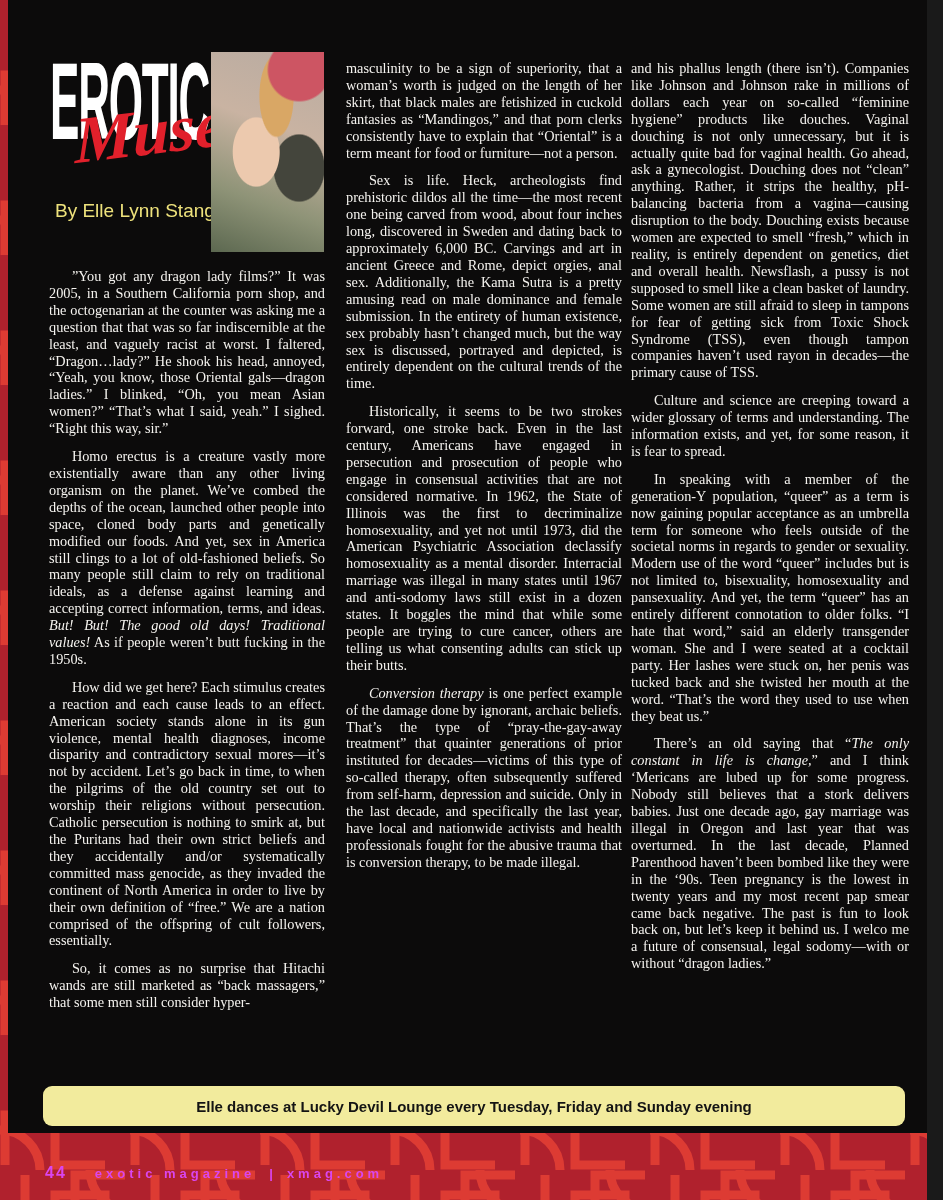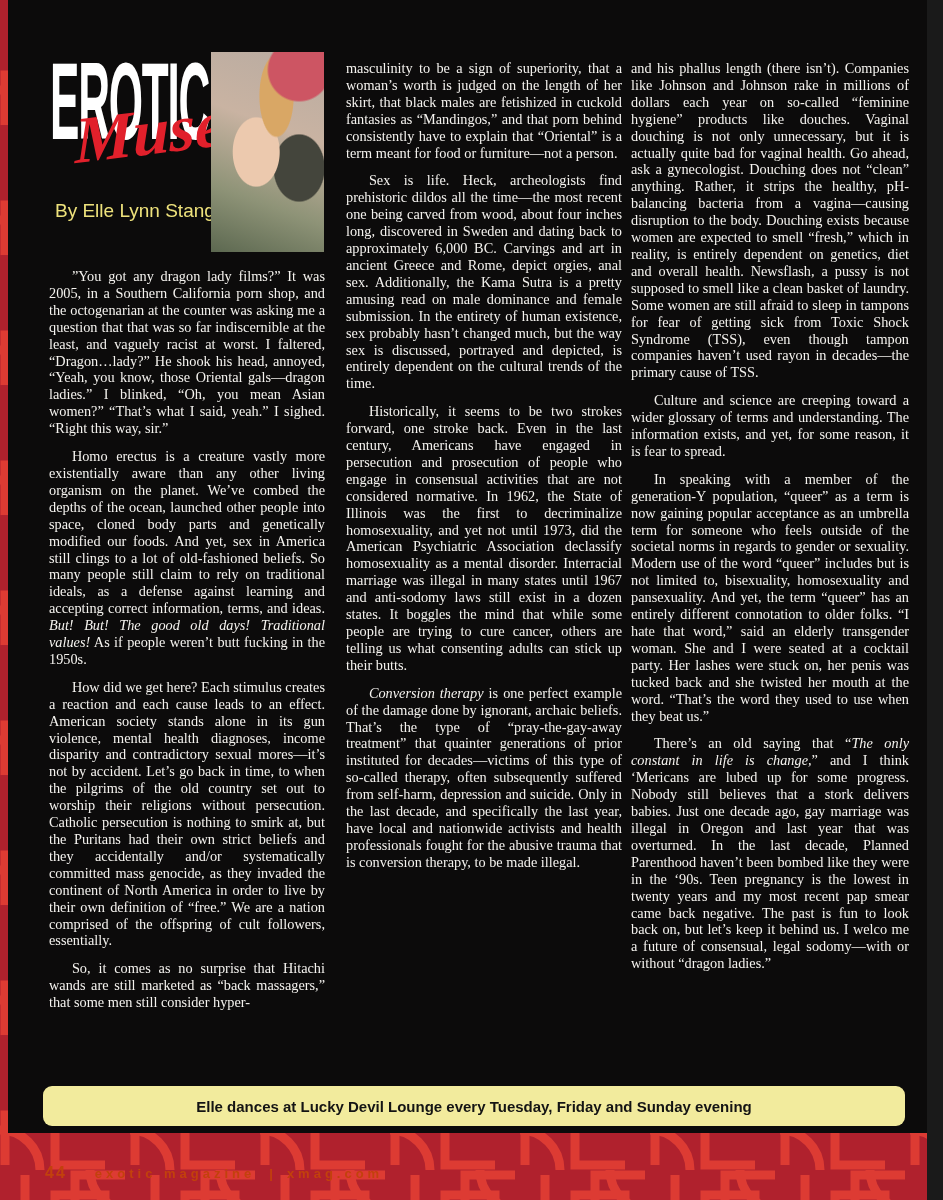--- a/index.html
+++ b/index.html
@@ -32,21 +32,21 @@
   .col p{margin:0 0 11px 0;text-indent:1.6em;}
   .col p.cont{text-indent:0;}
   .col1{left:49px;top:268px;}
   .col2{left:346px;top:60px;}
   .col3{left:631px;top:60px;width:278px;}
 
   
   .banner{position:absolute;left:43px;top:1086px;width:862px;height:40px;
     background:#f2eb9d;display:flex;align-items:center;justify-content:center;
     font-family:"Liberation Sans",sans-serif;font-weight:700;font-size:15px;color:#141414;border-radius:9px;}
-  .footer{position:absolute;left:45px;top:1164px;color:#c2410c;
+  .footer{position:absolute;left:45px;top:1164px;color:#d946ef;
     font-family:"Liberation Sans",sans-serif;font-weight:700;white-space:nowrap;}
   .footer .num{font-size:16px;letter-spacing:2px;margin-right:28px;}
   .footer .mag,.footer .site{font-size:13px;letter-spacing:4px;}
   .footer .sep{margin:0 14px;font-size:13px;}
 </style>
 </head>
 <body>
 
 <div class="page">
 
@@ -72,21 +72,21 @@
   <div class="byline">By Elle Lynn Stanger</div>
   <div class="photo"></div>
 
   <div class="col col1">
       <p>”You got any dragon lady films?” It was 2005, in a Southern California porn shop, and the octogenarian at the counter was asking me a question that that was so far indiscernible at the least, and vaguely racist at worst. I faltered, “Dragon…lady?” He shook his head, annoyed, “Yeah, you know, those Oriental gals—dragon ladies.” I blinked, “Oh, you mean Asian women?” “That’s what I said, yeah.” I sighed. “Right this way, sir.”</p>
       <p>Homo erectus is a creature vastly more existentially aware than any other living organism on the planet. We’ve combed the depths of the ocean, launched other people into space, cloned body parts and genetically modified our foods. And yet, sex in America still clings to a lot of old-fashioned beliefs. So many people still claim to rely on traditional ideals, as a defense against learning and accepting correct information, terms, and ideas. <i>But! But! The good old days! Traditional values!</i> As if people weren’t butt fucking in the 1950s.</p>
       <p>How did we get here?  Each stimulus creates a reaction and each cause leads to an effect. American society stands alone in its gun violence, mental health diagnoses, income disparity and contradictory sexual mores—it’s not by accident. Let’s go back in time, to when the pilgrims of the old country set out to worship their religions without persecution. Catholic persecution is nothing to smirk at, but the Puritans had their own strict beliefs and they accidentally and/or systematically committed mass genocide, as they invaded the continent of North America in order to live by their own definition of “free.” We are a nation comprised of the offspring of cult followers, essentially.</p>
       <p>So, it comes as no surprise that Hitachi wands are still marketed as “back massagers,” that some men still consider hyper-</p>
     </div>
   <div class="col col2">
-      <p class="cont">masculinity to be a sign of superiority, that a woman’s worth is judged on the length of her skirt, that black males are fetishized in cuckold fantasies as “Mandingos,” and that porn behind consistently have to explain that “Oriental” is a term meant for food or furniture—not a person.</p>
+      <p class="cont">masculinity to be a sign of superiority, that a woman’s worth is judged on the length of her skirt, that black males are fetishized in cuckold fantasies as “Mandingos,” and that porn clerks consistently have to explain that “Oriental” is a term meant for food or furniture—not a person.</p>
       <p>Sex is life. Heck, archeologists find prehistoric dildos all the time—the most recent one being carved from wood, about four inches long, discovered in Sweden and dating back to approximately 6,000 BC. Carvings and art in ancient Greece and Rome, depict orgies, anal sex. Additionally, the Kama Sutra is a pretty amusing read on male dominance and female submission. In the entirety of human existence, sex probably hasn’t changed much, but the way sex is discussed, portrayed and depicted, is entirely dependent on the cultural trends of the time.</p>
       <p>Historically, it seems to be two strokes forward, one stroke back. Even in the last century, Americans have engaged in persecution and prosecution of people who engage in consensual activities that are not considered normative. In 1962, the State of Illinois was the first to decriminalize homosexuality, and yet not until 1973, did the American Psychiatric Association declassify homosexuality as a mental disorder. Interracial marriage was illegal in many states until 1967 and anti-sodomy laws still exist in a dozen states. It boggles the mind that while some people are trying to cure cancer, others are telling us what consenting adults can stick up their butts.</p>
       <p><i>Conversion therapy</i> is one perfect example of the damage done by ignorant, archaic beliefs. That’s the type of “pray-the-gay-away treatment” that quainter generations of prior instituted for decades—victims of this type of so-called therapy, often subsequently suffered from self-harm, depression and suicide. Only in the last decade, and specifically the last year, have local and nationwide activists and health professionals fought for the abusive trauma that is conversion therapy, to be made illegal.</p>
     </div>
   <div class="col col3">
       <p class="cont">and his phallus length (there isn’t). Companies like Johnson and Johnson rake in millions of dollars each year on so-called “feminine hygiene” products like douches. Vaginal douching is not only unnecessary, but it is actually quite bad for vaginal health. Go ahead, ask a gynecologist. Douching does not “clean” anything. Rather, it strips the healthy, pH-balancing bacteria from a vagina—causing disruption to the body.  Douching exists because women are expected to smell “fresh,” which in reality, is entirely dependent on genetics, diet and overall health. Newsflash, a pussy is not supposed to smell like a clean basket of laundry. Some women are still afraid to sleep in tampons for fear of getting sick from Toxic Shock Syndrome (TSS), even though tampon companies haven’t used rayon in decades—the primary cause of TSS.</p>
       <p>Culture and science are creeping toward a wider glossary of terms and understanding. The information exists, and yet, for some reason, it is fear to spread.</p>
       <p>In speaking with a member of the generation-Y population, “queer” as a term is now gaining popular acceptance as an umbrella term for someone who feels outside of the societal norms in regards to gender or sexuality.  Modern use of the word “queer” includes but is not limited to, bisexuality, homosexuality and pansexuality. And yet, the term “queer” has an entirely different connotation to older folks. “I hate that word,” said an elderly transgender woman. She and I were seated at a cocktail party. Her lashes were stuck on, her penis was tucked back and she twisted her mouth at the word. “That’s the word they used to use when they beat us.”</p>
       <p>There’s an old saying that “<i>The only constant in life is change,</i>” and I think ‘Mericans are lubed up for some progress. Nobody still believes that a stork delivers babies. Just one decade ago, gay marriage was illegal in Oregon and last year that was overturned. In the last decade, Planned Parenthood haven’t been bombed like they were in the ‘90s. Teen pregnancy is the lowest in twenty years and my most recent pap smear came back negative. The past is fun to look back on, but let’s keep it behind us. I welco me a future of consensual, legal sodomy—with or without “dragon ladies.”</p>
     </div>

